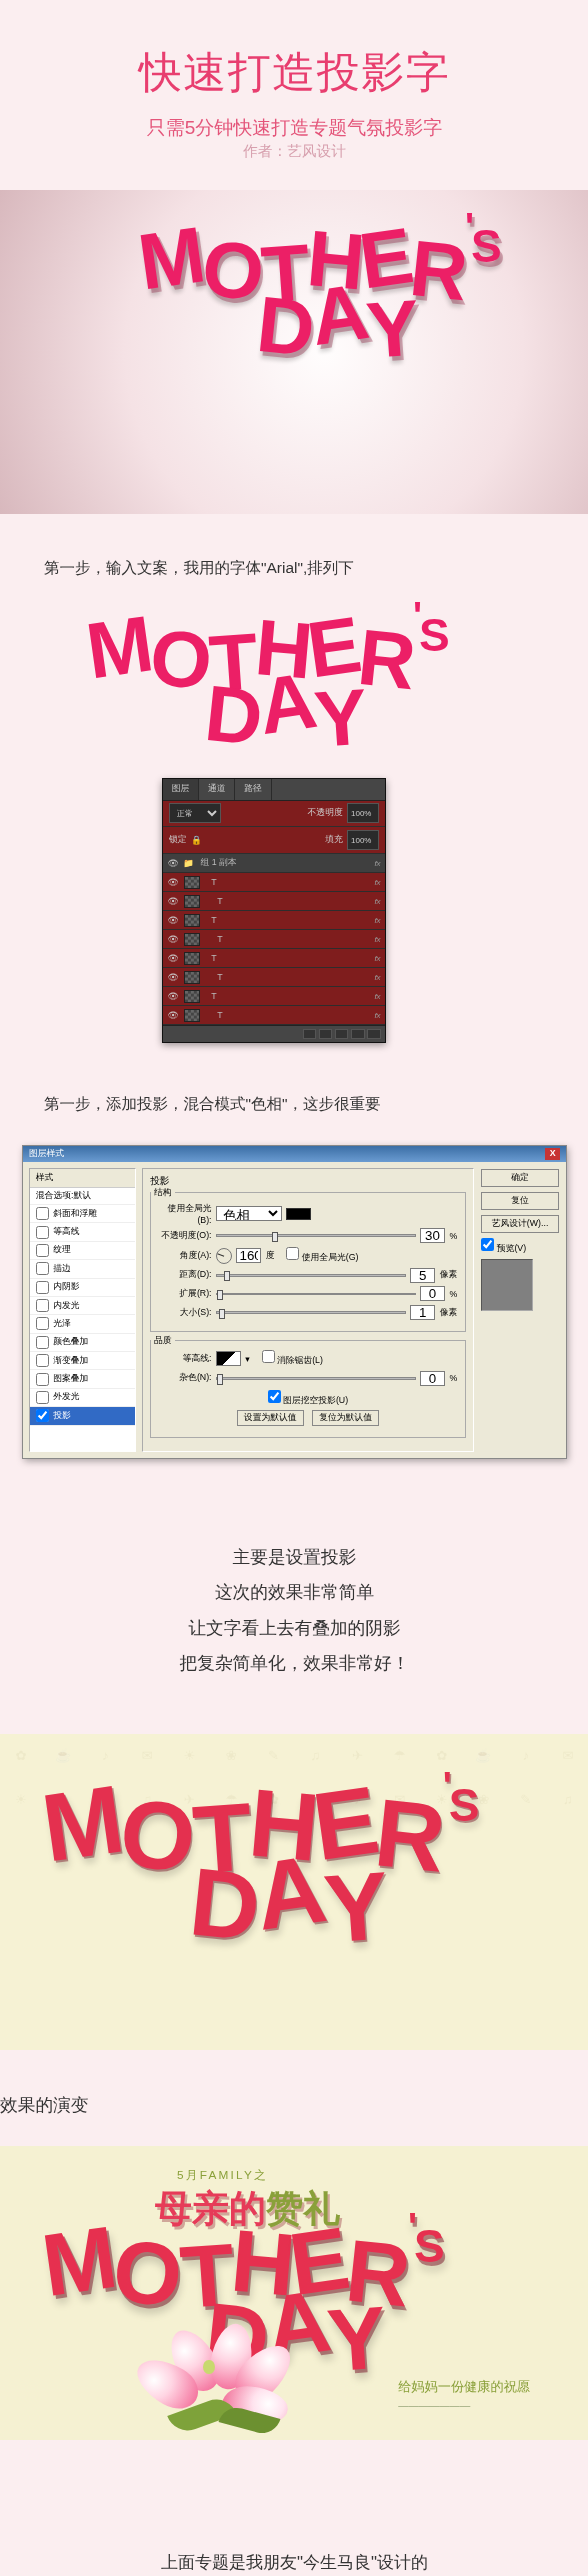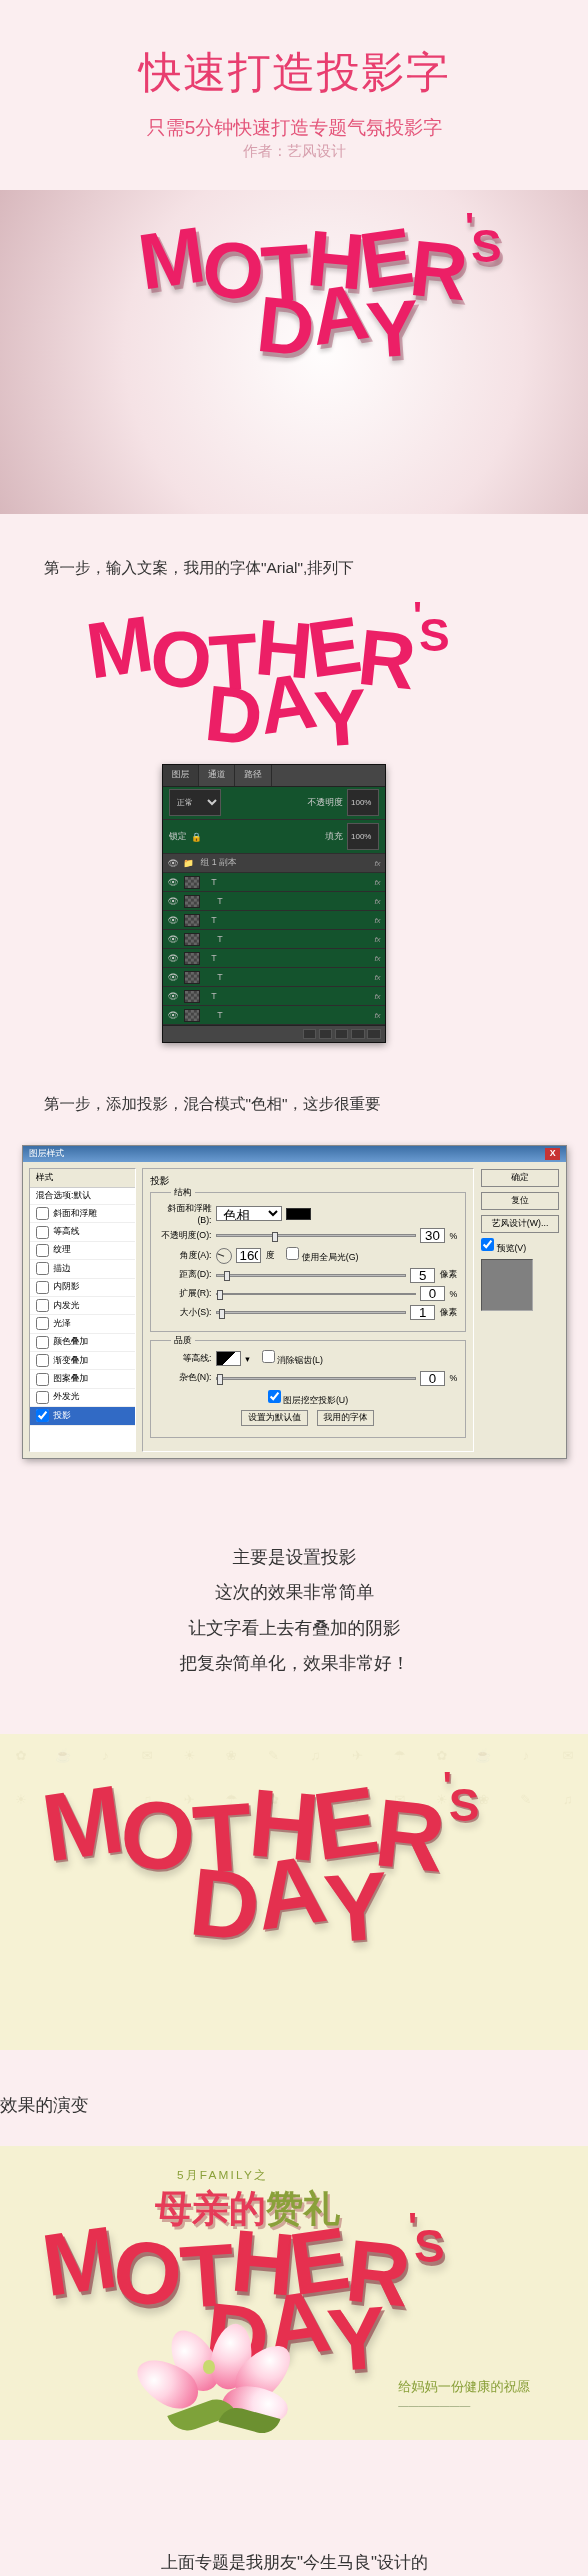--- a/index.html
+++ b/index.html
@@ -35,29 +35,29 @@
 
   .step-label { padding: 22px 44px; font-size: 15.5px; color: #333; }
 
   
   .step-img { width: 100%; background: #fbeef0; position: relative; padding: 22px 0 29px; }
   .step-img .hero-text { position: relative; left: 88px; top: 0; }
 
   
   .ps-layers {
     position: absolute; left: 162px; bottom: 29px; width: 224px;
-    background: #14532d; color: #ccc; font-size: 8.8px;
+    background: #7f1d1d; color: #ccc; font-size: 8.8px;
     border: 0.7px solid #111; box-shadow: 0 2.9px 7.4px rgba(0,0,0,0.4);
   }
   .pl-tabs { display: flex; background: #464646; border-bottom: 0.7px solid #222; }
   .pl-tabs span { padding: 4.4px 8.8px; border-right: 0.7px solid #2a2a2a; }
   .pl-tabs .act { background: #3a3a3a; }
   .pl-row { display: flex; align-items: center; gap: 4.4px; padding: 2.9px 5.9px; border-bottom: 0.7px solid #2e2e2e; }
   .pl-row select, .pl-row input[type=text] {
-    background: #2a2a2a; border: 0.7px solid #555; color: #ccc; font-size: 8px; height: 27px; padding: 0 2.9px;
+    background: #2a2a2a; border: 0.7px solid #555; color: #ccc; font-size: 8px; height: 20px; padding: 0 2.9px;
   }
   .pl-layer { display: flex; align-items: center; height: 19px; border-bottom: 0.7px solid #2d2d2d; padding: 0 4.4px; gap: 5.9px; }
   .eye { width: 10.3px; height: 10.3px; font-size: 8.8px; line-height: 10.3px; text-align: center; }
   .thumb { width: 16px; height: 13.2px; background: repeating-conic-gradient(#666 0 25%, #444 0 50%) 0/5.9px 5.9px; border: 0.7px solid #222; }
   .lname { flex: 1; color: #bbb; }
   .fx { color: #999; font-style: italic; font-size: 8px; }
   .pl-group { background: #3f3f3f; }
   .pl-footer { display:flex; justify-content:flex-end; gap:2.9px; padding:2.9px 4.4px; background:#464646; border-top:0.7px solid #222;}
   .pl-footer span { width:13.2px; height:10.3px; background:#333; border:0.7px solid #555; }
 
@@ -70,21 +70,21 @@
   .dlg-title { background: linear-gradient(#3b6ea5, #6a9bd1); color: #fff; padding: 2.2px 5.9px; display:flex; justify-content:space-between; }
   .dlg-close { background:#c73434; color:#fff; width:14.7px; text-align:center; font-weight:bold; }
   .dlg-body { display: flex; }
   .dlg-left { width: 107px; border: 0.7px inset #fff; margin: 5.9px; background: #fff; }
   .dlg-left .hd { padding: 2.9px 5.9px; border-bottom: 0.7px solid #ccc; background: #ece9d8; font-weight: 400; }
   .opt { display:flex; align-items:center; gap:4.4px; padding:2.2px 5.9px; border-bottom:0.7px solid #eee; }
   .opt input { margin:0; }
   .opt.sel { background:#316ac5; color:#fff; }
   .dlg-mid { flex:1; margin:5.9px 0; border:0.7px inset #fff; background:#ece9d8; padding:5.9px 7.4px; }
   .fs { border:0.7px solid #aaa; padding:5.9px 7.4px 7.4px; margin-bottom:7.4px; position:relative; }
-  .fs-lg { position:absolute; top:-5.9px; left:20px; background:#ece9d8; padding:0 2.9px; }
+  .fs-lg { position:absolute; top:-5.9px; left:0; background:#ece9d8; padding:0 2.9px; }
   .fld { display:flex; align-items:center; gap:4.4px; margin:3.7px 0; font-size:8.8px; }
   .fld label { width:53px; text-align:right; }
   .fld select, .fld input[type=text] { border:0.7px solid #7a7a7a; background:#fff; height:15px; padding:0 2.2px; }
   .swatch { width:25px; height:11.8px; background:#000; border:0.7px solid #333; }
   .slider { flex:1; height:2.9px; background:#bbb; position:relative; border:0.7px solid #888; }
   .slider i { position:absolute; top:-3.7px; width:5.9px; height:10.3px; background:#e8e8e8; border:0.7px solid #555; }
   .num { width:25px; text-align:center; }
   .btn { background:#ece9d8; border:0.7px solid #888; padding:0.7px 5.9px; margin:0 2.2px; font-size:8.8px; }
   .dlg-right { width:92px; padding:7.4px 7.4px; }
   .dlg-right .btn { display:block; width:100%; margin:0 0 5.2px; height:17.7px;text-align:center; }
@@ -325,21 +325,21 @@
               <span>投影</span>
             </div>
           </div>
       </div>
 
       <div class="dlg-mid">
         <div style="font-size:9.6px;margin-bottom:4.4px;">投影</div>
         <div class="fs">
           <span class="fs-lg">结构</span>
           <div class="fld">
-            <label>斜面和浮雕(B):</label>
+            <label>使用全局光(B):</label>
             <select style="width:66px"><option>色相</option></select>
             <div class="swatch"></div>
           </div>
           <div class="fld">
             <label>不透明度(O):</label>
             <div class="slider">
                 <i style="left:28%"></i>
               </div>
             <input class="num" type="text" value="30" style="">
             <span>%</span>
@@ -393,21 +393,21 @@
                 <i style="left:0%"></i>
               </div>
             <input class="num" type="text" value="0" style="">
             <span>%</span>
           </div>
           <div class="fld" style="justify-content:center;">
             <label style="width:auto;"><input type="checkbox" checked="" style=""> <span>图层挖空投影(U)</span></label>
           </div>
           <div class="fld" style="justify-content:center;">
             <button class="btn">设置为默认值</button>
-            <button class="btn">我用的字体</button>
+            <button class="btn">复位为默认值</button>
           </div>
         </div>
       </div>
 
       <div class="dlg-right">
         <button class="btn">确定</button>
         <button class="btn">复位</button>
         <button class="btn">艺风设计(W)...</button>
         <label style="display:block;margin:4.4px 0;"><input type="checkbox" checked="" style=""> <span>预览(V)</span></label>
         <div class="preview-sw"></div>

